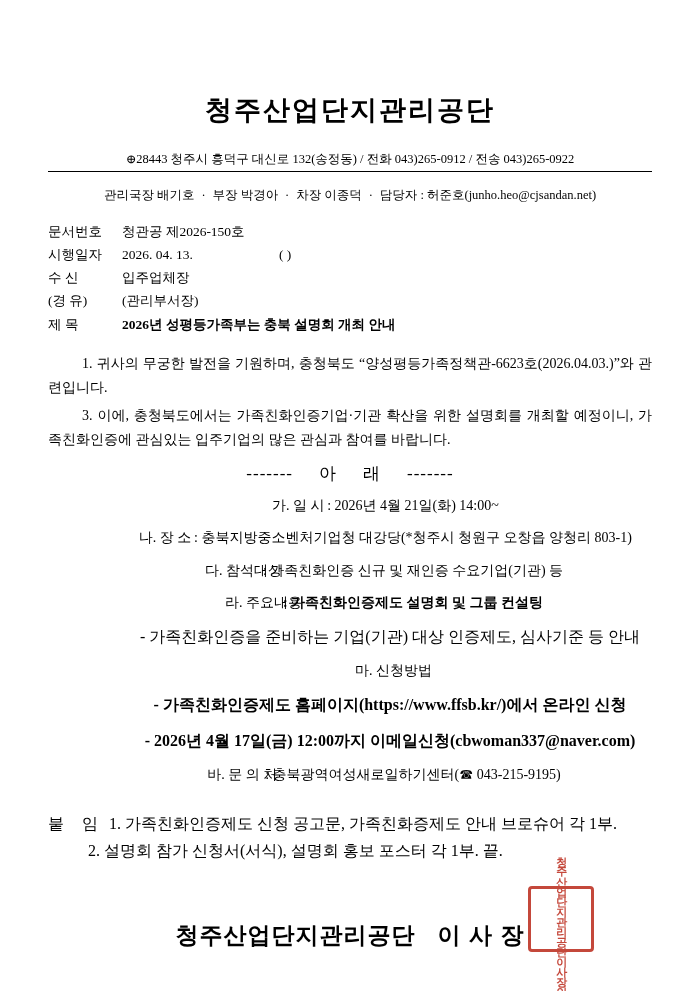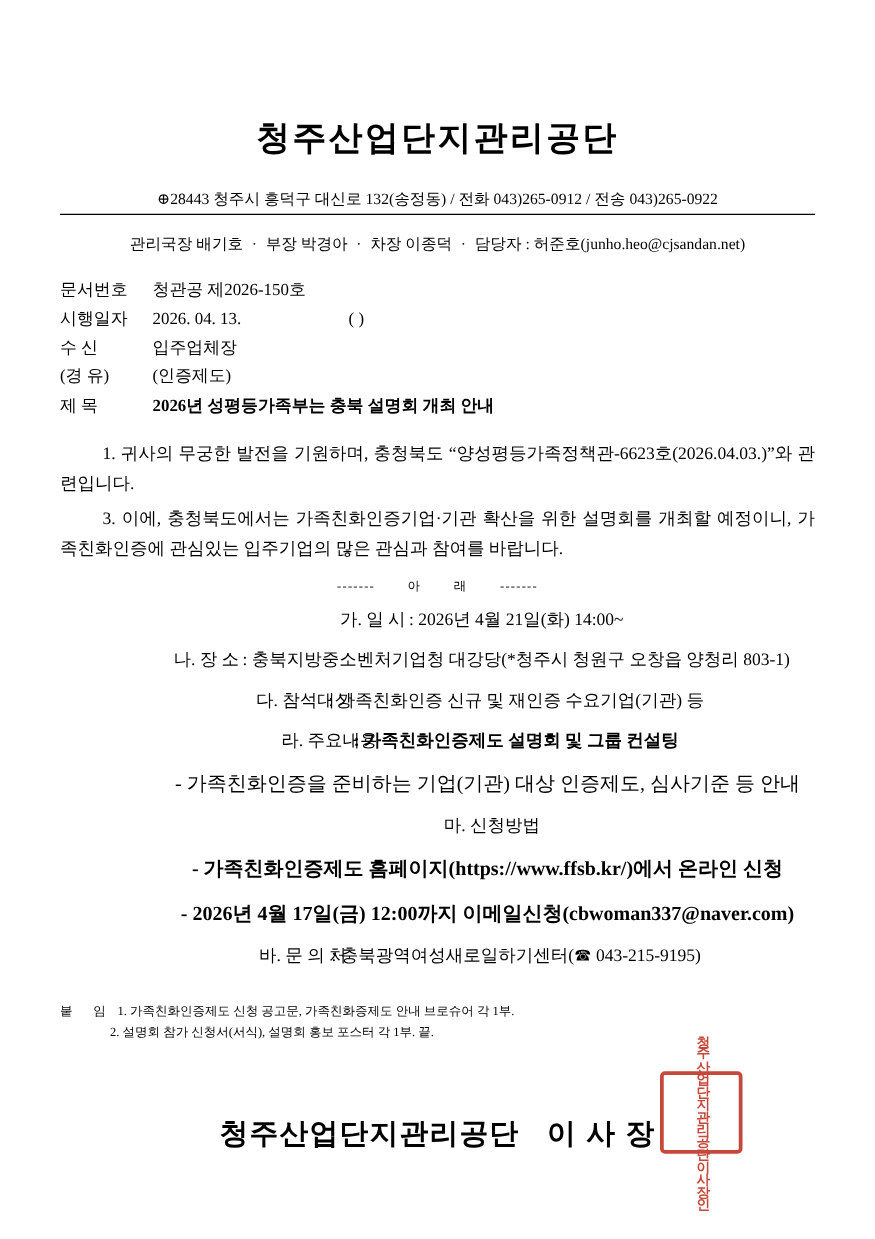--- a/index.html
+++ b/index.html
@@ -86,21 +86,21 @@
     text-indent: 0;
   }
   .para .indent {
     display: inline-block;
     width: 34px;
   }
   .b { font-weight: bold; }
   .center-dash {
     text-align: center;
     margin: 9px 0 10px 0;
-    font-size: 10px;
+    font-size: 17px;
     letter-spacing: 1px;
   }
   .center-dash .sp {
     display: inline-block;
     width: 26px;
   }
   .items {
     font-size: 14px;
     line-height: 1.6;
     padding-left: 68px;
@@ -114,21 +114,21 @@
     display: inline-block;
     width: 58px;
   }
   .sub-item {
     margin: 0 0 10px 0;
     padding-left: 12px;
     font-size: 16px;
   }
   .attach-block {
     margin-top: 24px;
-    font-size: 10px;
+    font-size: 16px;
     line-height: 1.7;
   }
   .attach-row1 .lbl {
     letter-spacing: 7px;
     display: inline-block;
   }
   .attach-row2 {
     padding-left: 40px;
   }
   .signature {
@@ -205,21 +205,21 @@
       <span class="meta-label">시행일자</span>
       <span class="meta-value">2026. 04. 13.</span>
       <span class="meta-extra">(    )</span>
     </div>
     <div class="meta-row">
       <span class="meta-label">수   신</span>
       <span class="meta-value">입주업체장</span>
     </div>
     <div class="meta-row">
       <span class="meta-label">(경 유)</span>
-      <span class="meta-value">(인증제도)</span>
+      <span class="meta-value">(관리부서장)</span>
     </div>
     <div class="meta-row">
       <span class="meta-label">제   목</span>
       <span class="meta-value bold">2026년 성평등가족부는 충북 설명회 개최 안내</span>
     </div>
   </div>
 
   <div class="body-block">
     <p class="para">
       <span class="indent"></span><span>1.</span>

